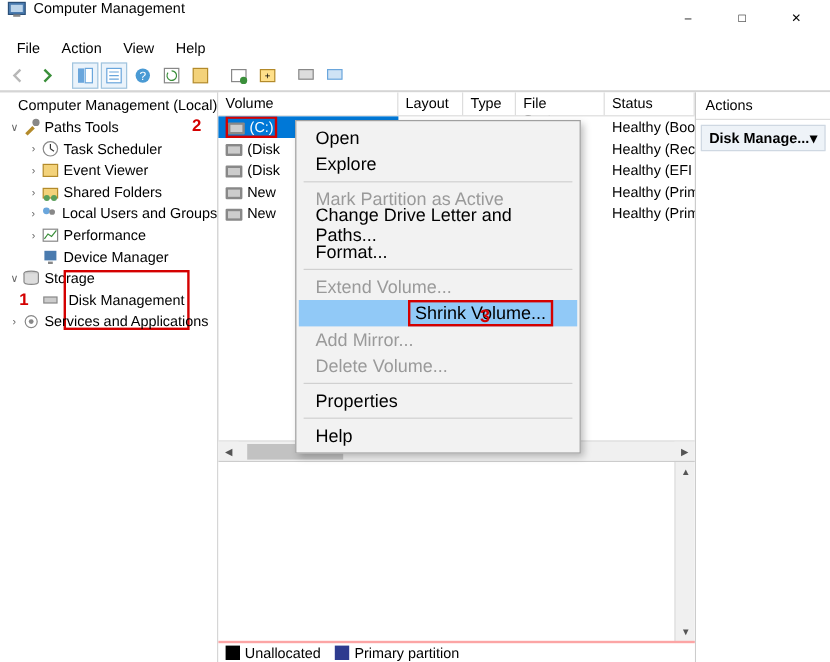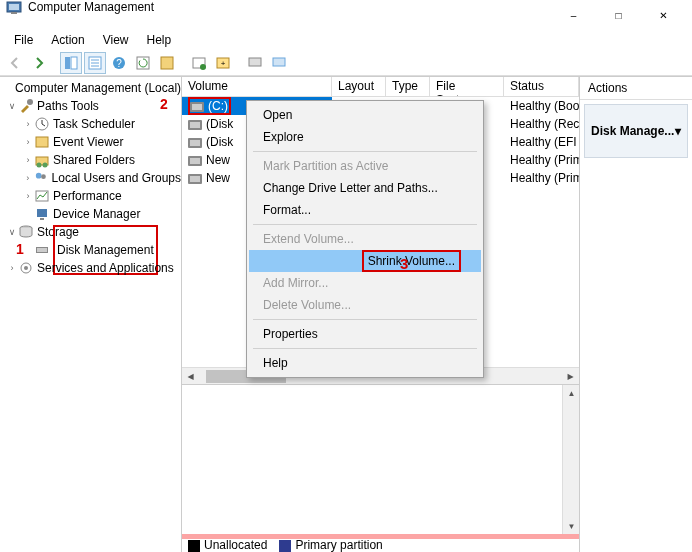--- a/index.html
+++ b/index.html
@@ -138,61 +138,61 @@
     background: #fff;
     position: relative;
   }
   .graphical .vscroll {
     position:absolute; right:0; top:0; bottom:17px;
     width:17px; background:#f0f0f0; border-left:1px solid #ddd;
   }
   .graphical .varr { position:absolute; left:0; width:17px; height:17px; display:flex;align-items:center;justify-content:center; font-size:8px; color:#555;}
   .legend {
     position:absolute; left:0; right:0; bottom:0;
-    height:18px; border-top:5px solid #fca5a5;
-    display:flex; align-items:flex-end; padding:0 6px; gap:4px;
+    height:18px; border-top:2px solid #fca5a5;
+    display:flex; align-items:center; padding:0 6px; gap:4px;
     font-size:12px;
     margin-top:15px;
   }
   .legend .sw { width:12px; height:12px; display:inline-block; }
   .actions {
     width: 112px;
     background:#fff;
   }
   .actions-hdr {
     padding: 4px 8px;
     font-size: 12px;
     border-bottom: 1px solid #ddd;
     background:#fff;
   }
   .actions-item {
     width: calc(100% - 8px);
     margin:4px;
-    padding: 19px 6px;
+    padding: 3px 6px;
     background:#eef3f8;
     border:1px solid #cfd8e2;
     font-weight:bold;
     font-size:12px;
     display:flex; align-items:flex-end; justify-content:space-between;
   }
   .ctxmenu {
     position:absolute;
     left: 246px; top: 100px;
     width: 238px;
     background:#f2f2f2;
     border:1px solid #a0a0a0;
     box-shadow: 3px 3px 6px rgba(0,0,0,0.25);
     padding: 3px 2px;
     z-index: 50;
   }
   .ctxmenu .mi {
     height: 22px;
     display:flex; align-items:center;
     padding: 0 14px;
-    font-size:12px;
+    font-size:15px;
   }
   .ctxmenu .mi.disabled { color:#9a9a9a; }
   .ctxmenu .mi.hl { background:#91c9f7;justify-content:flex-end; }
   .ctxmenu .msep { height:1px; background:#d0d0d0; margin:3px 4px; }
   .ctxmenu .redbox { border:2px solid #d40000; margin:-2px 6px -2px 10px; padding:0 4px; height:22px; display:flex;align-items:center;}
   .annot3 { position:absolute; left:400px; top:255px; color:#d40000; font-size:15px; font-weight:bold; z-index:60;}
   .annot2 { position:absolute; left:160px; top:96px; color:#d40000; font-size:14px; font-weight:bold; z-index:5;}
 </style>
 </head>
 <body>

